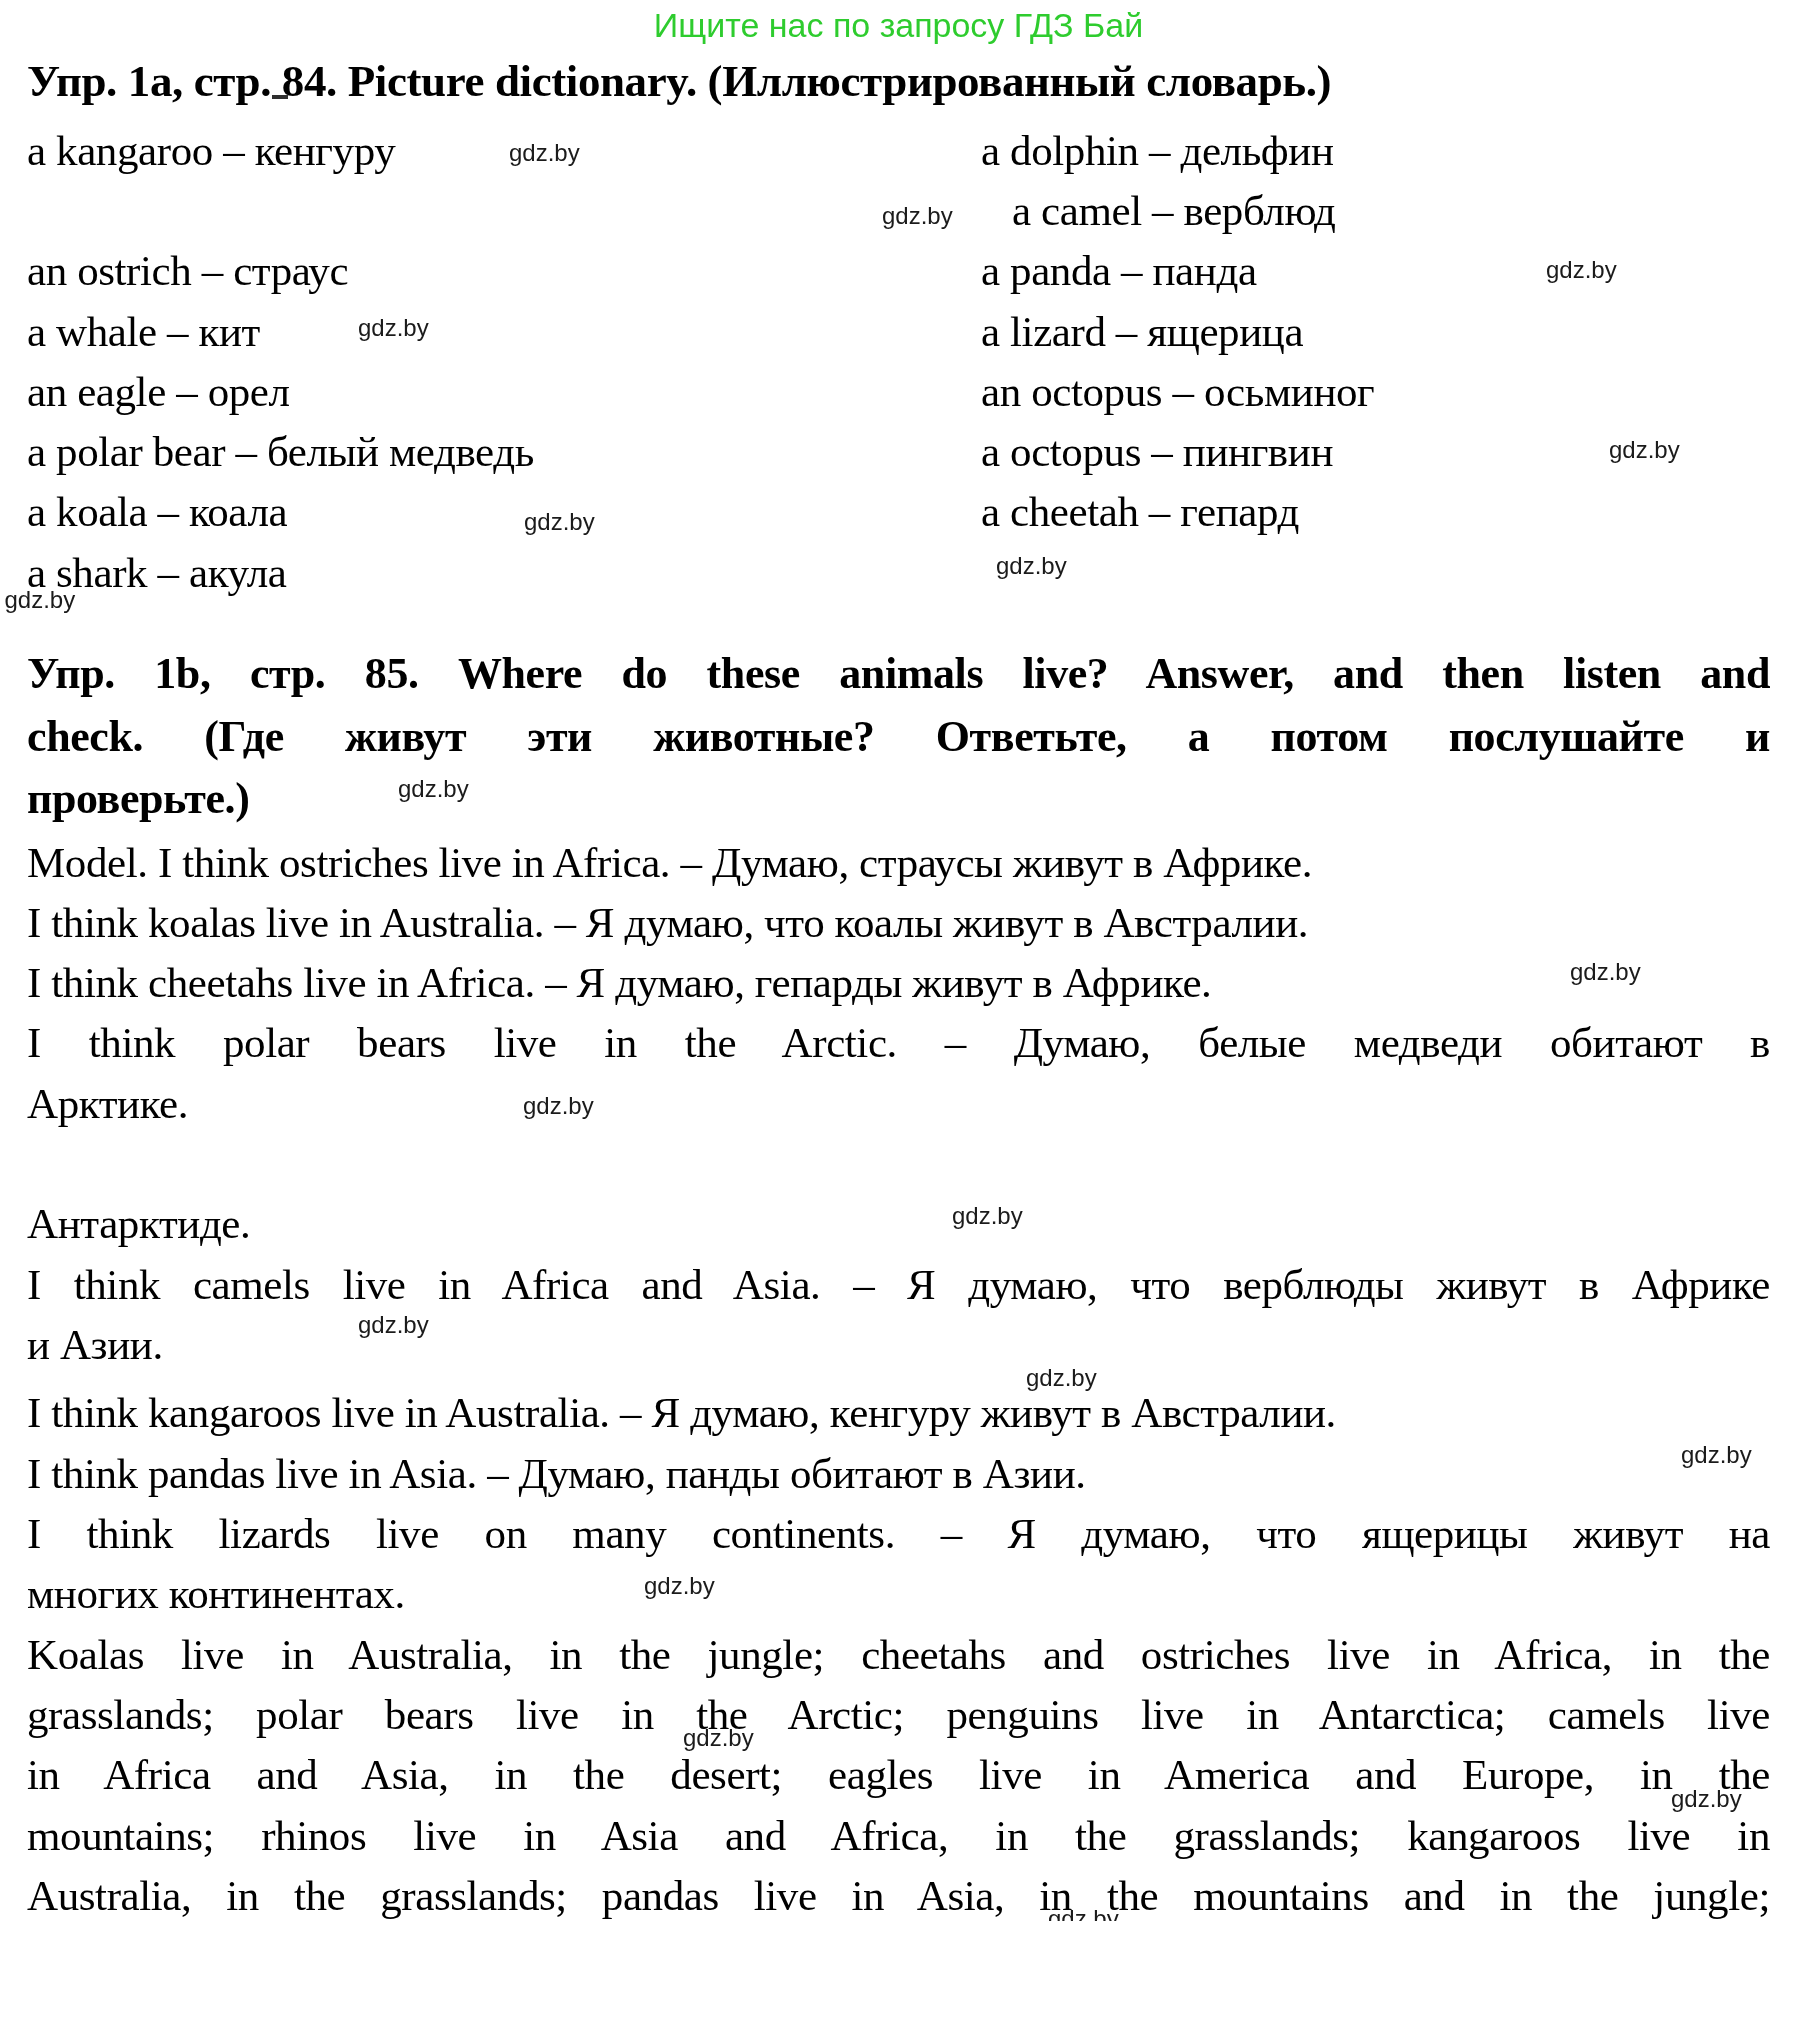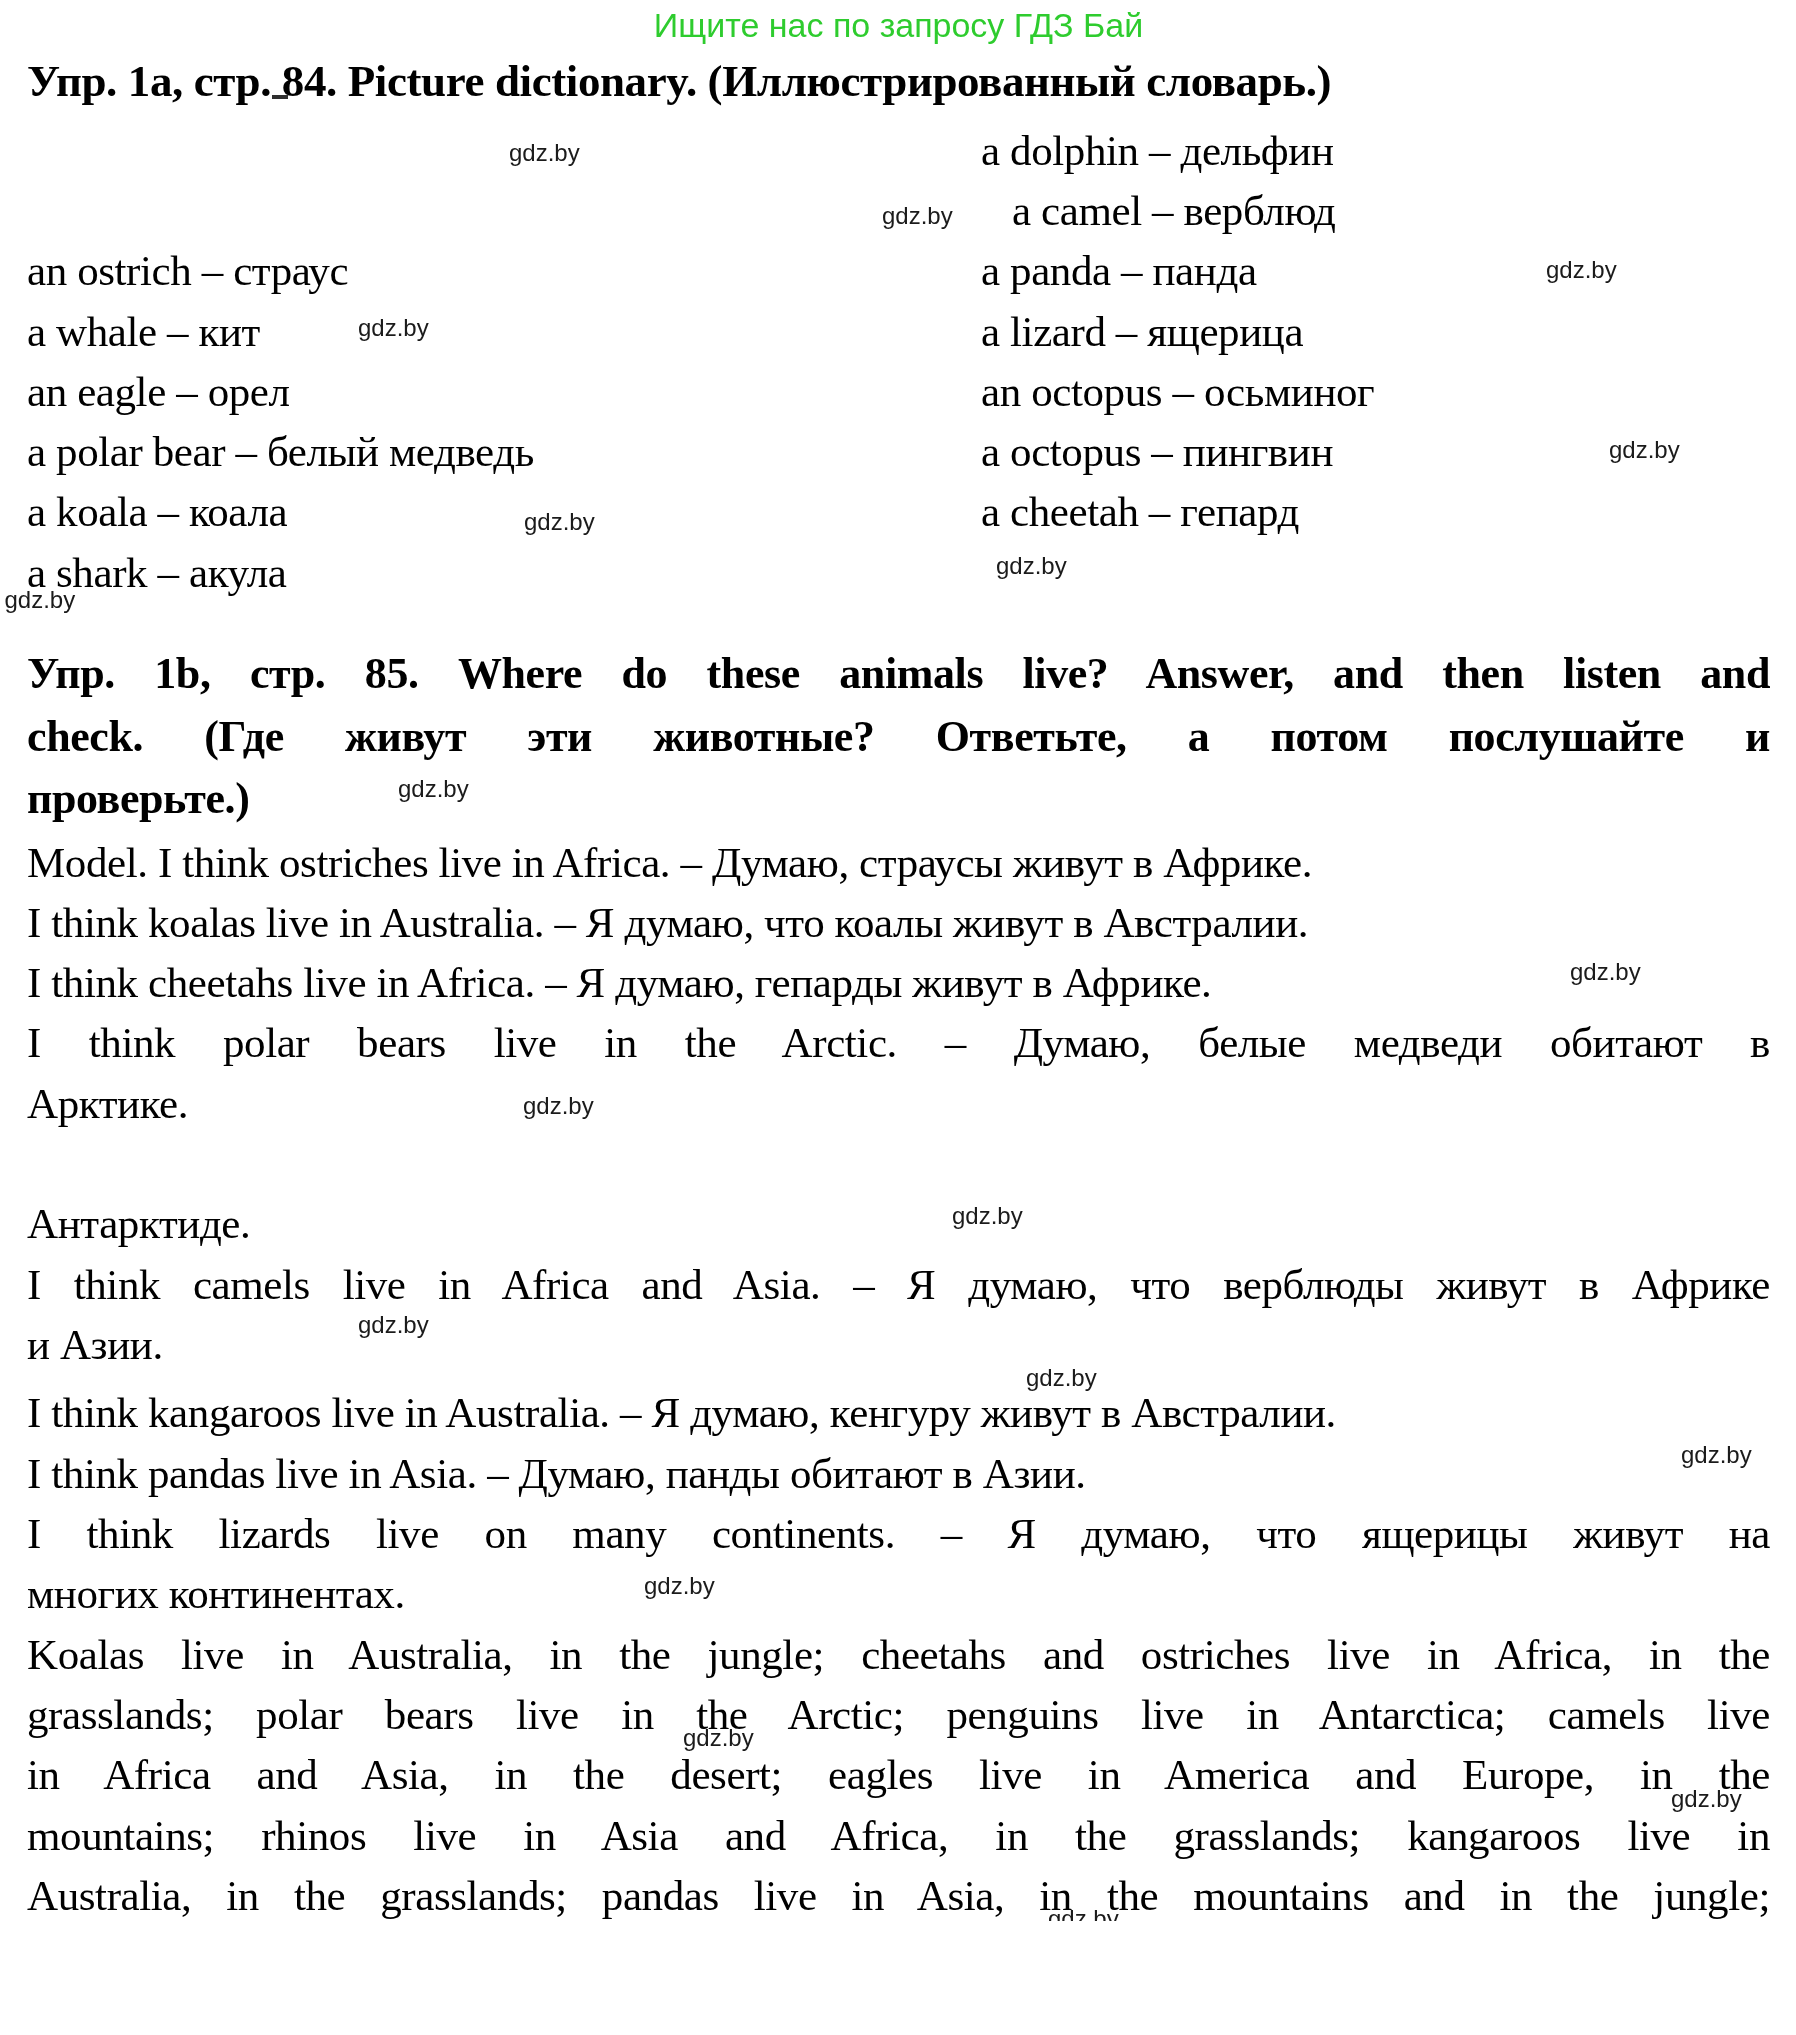--- a/index.html
+++ b/index.html
@@ -25,20 +25,21 @@
 </head>
 <body>
 
 <div class="page">
 
   <div class="banner">Ищите нас по запросу ГДЗ Бай</div>
   <div class="stray"></div>
 
   <div class="line h1a" style="top:50px">Упр. 1а, стр. 84. Picture dictionary. (Иллюстрированный словарь.)</div>
 
+  <div class="line vocab" style="top:121px">a kangaroo – кенгуру</div>
   <div class="line vocab" style="top:241px">an ostrich – страус</div>
   <div class="line vocab" style="top:302px">a whale – кит</div>
   <div class="line vocab" style="top:362px">an eagle – орел</div>
   <div class="line vocab" style="top:422px">a polar bear – белый медведь</div>
   <div class="line vocab" style="top:482px">a koala – коала</div>
   <div class="line vocab" style="top:543px">a shark – акула</div>
 
   <div class="line vocab" style="top:121px;left:981px">a dolphin – дельфин</div>
   <div class="line vocab" style="top:181px;left:1012px">a camel – верблюд</div>
   <div class="line vocab" style="top:241px;left:981px">a panda – панда</div>

